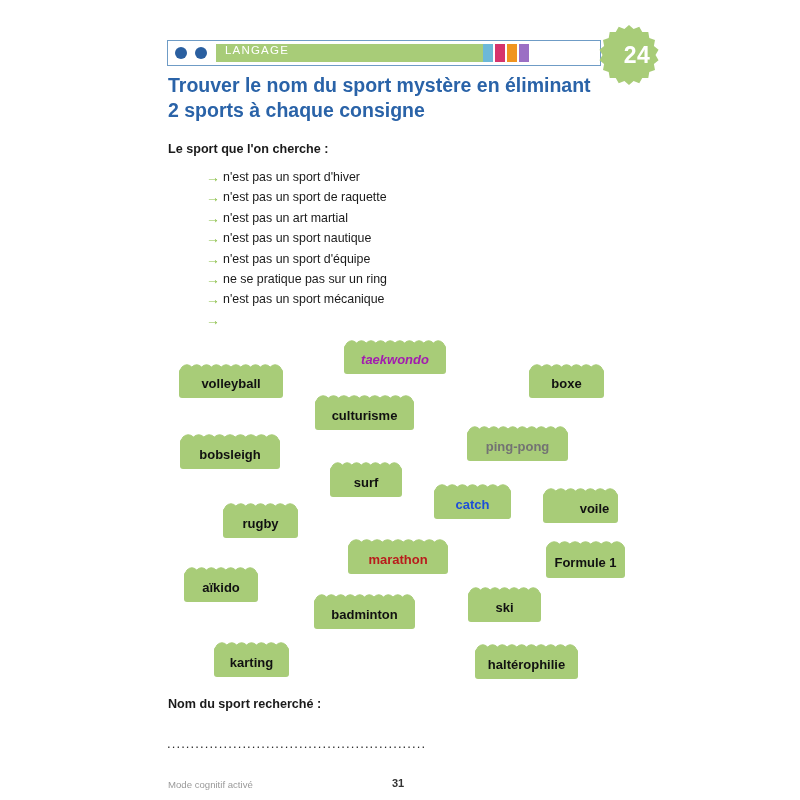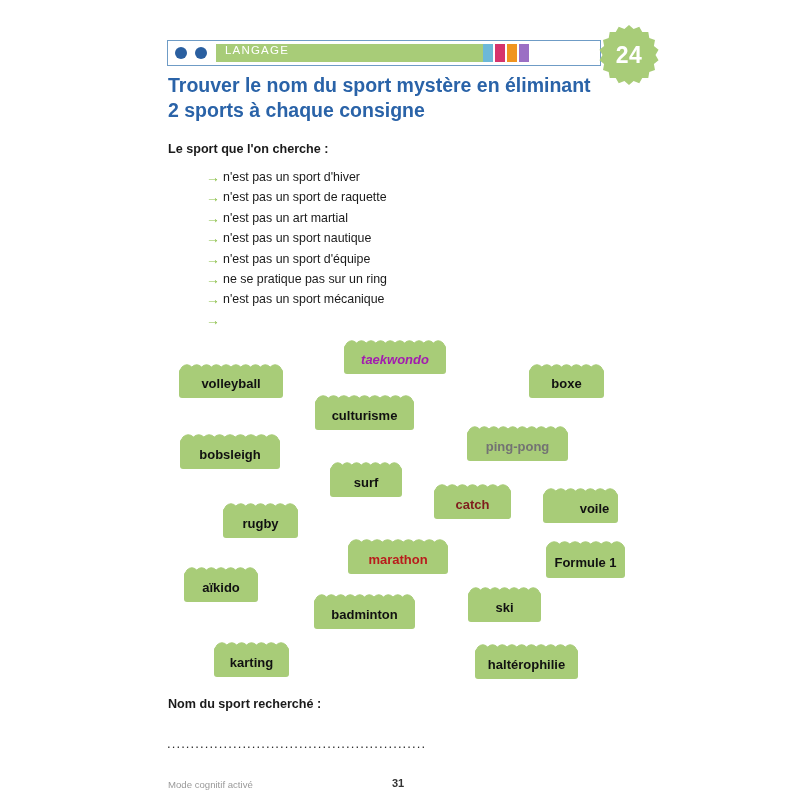--- a/index.html
+++ b/index.html
@@ -82,21 +82,21 @@
   .badge {
     position: absolute;
     left: 598px;
     top: 24px;
     width: 62px;
     height: 62px;
   }
   .badge svg { display: block; }
   .badge-num {
     position: absolute;
-    left: 0; top: 0;
+    left: 8px; top: 0;
     width: 62px; height: 62px;
     display: flex;
     align-items: center;
     justify-content: center;
     color: #ffffff;
     font-size: 23px;
     font-weight: bold;
     font-family: "Liberation Sans", sans-serif;
     letter-spacing: 0.5px;
   }
@@ -353,21 +353,21 @@
         </svg>
         <span class="label" style="color: rgb(17, 17, 17);">surf</span>
       </div>
       <div class="word-card" style="left: 432px; top: 487px; width: 81px; height: 34px;">
         <svg class="sticker" viewBox="0 0 91 44" width="91" height="44">
           <g transform="translate(5,5)">
             <path d="M 5 0 q 5.071428571428571 -4.5 10.142857142857142 0 q 5.071428571428571 -4.5 10.142857142857142 0 q 5.071428571428571 -4.5 10.142857142857142 0 q 5.071428571428571 -4.5 10.142857142857142 0 q 5.071428571428571 -4.5 10.142857142857142 0 q 5.071428571428571 -4.5 10.142857142857142 0 q 5.071428571428571 -4.5 10.142857142857142 0 q 4.5 6 0 12 q 4.5 6 0 12 q -5.071428571428571 4.5 -10.142857142857142 0 q -5.071428571428571 4.5 -10.142857142857142 0 q -5.071428571428571 4.5 -10.142857142857142 0 q -5.071428571428571 4.5 -10.142857142857142 0 q -5.071428571428571 4.5 -10.142857142857142 0 q -5.071428571428571 4.5 -10.142857142857142 0 q -5.071428571428571 4.5 -10.142857142857142 0 q -4.5 -6 0 -12 q -4.5 -6 0 -12 Z" fill="#a8cc78" stroke="#a8cc78" stroke-width="1"></path>
             <rect x="2" y="2" width="77" height="30" rx="3" fill="#a8cc78"></rect>
           </g>
         </svg>
-        <span class="label" style="color: #7f1d1d;">catch</span>
+        <span class="label" style="color: #1d4ed8;">catch</span>
       </div>
       <div class="word-card" style="left: 541px; top: 491px; width: 79px; height: 34px;">
         <svg class="sticker" viewBox="0 0 89 44" width="89" height="44">
           <g transform="translate(5,5)">
             <path d="M 5 0 q 4.928571428571429 -4.5 9.857142857142858 0 q 4.928571428571429 -4.5 9.857142857142858 0 q 4.928571428571429 -4.5 9.857142857142858 0 q 4.928571428571429 -4.5 9.857142857142858 0 q 4.928571428571429 -4.5 9.857142857142858 0 q 4.928571428571429 -4.5 9.857142857142858 0 q 4.928571428571429 -4.5 9.857142857142858 0 q 4.5 6 0 12 q 4.5 6 0 12 q -4.928571428571429 4.5 -9.857142857142858 0 q -4.928571428571429 4.5 -9.857142857142858 0 q -4.928571428571429 4.5 -9.857142857142858 0 q -4.928571428571429 4.5 -9.857142857142858 0 q -4.928571428571429 4.5 -9.857142857142858 0 q -4.928571428571429 4.5 -9.857142857142858 0 q -4.928571428571429 4.5 -9.857142857142858 0 q -4.5 -6 0 -12 q -4.5 -6 0 -12 Z" fill="#a8cc78" stroke="#a8cc78" stroke-width="1"></path>
             <rect x="2" y="2" width="75" height="30" rx="3" fill="#a8cc78"></rect>
           </g>
         </svg>
         <span class="label" style="color: rgb(17, 17, 17); margin-left: 28px;">voile</span>
       </div>

